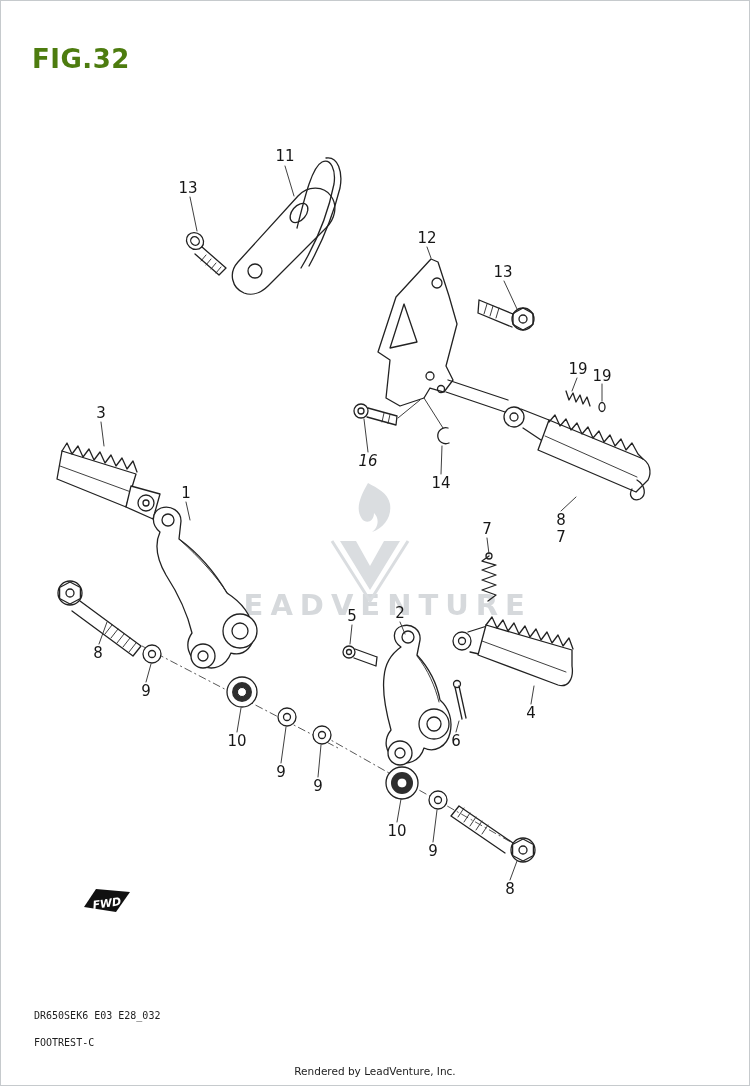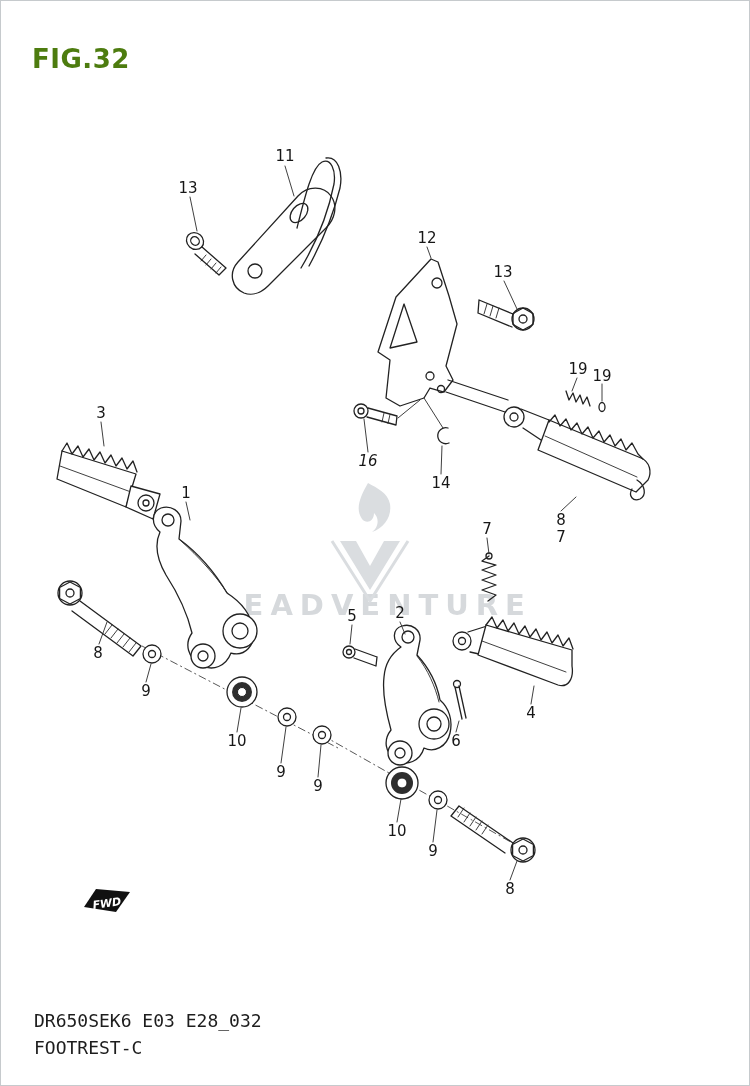--- a/index.html
+++ b/index.html
@@ -19,21 +19,21 @@
     white-space:nowrap; user-select:none;
   }
   #diagram-svg { position:absolute; left:0; top:0; }
   .callout-layer { position:absolute; inset:0; pointer-events:none; }
   .callout {
     position:absolute; transform:translate(-50%,-50%);
     font-size:15px; color:#161616; line-height:1;
   }
   .footer-code, .footer-name {
     position:absolute; left:34px;
-    font-family:"DejaVu Sans Mono", monospace; font-size:18px; color:#1d1d1d;
+    font-family:"DejaVu Sans Mono", monospace; font-size:10px; color:#1d1d1d;
   }
   .footer-code { top:1010px; }
   .footer-name { top:1037px;text-align:center; }
   .footer-rendered {
     position:absolute; left:0; right:0; top:1065px; text-align:center;
     font-size:10.5px; color:#1d1d1d;
   }
   
   .ln   { fill:none; stroke:#222; stroke-width:1.3; stroke-linecap:round; stroke-linejoin:round; }
   .thin { fill:none; stroke:#2a2a2a; stroke-width:0.9; stroke-linecap:round; }
@@ -278,13 +278,14 @@
       <span class="callout" style="left: 456px; top: 741px;">6</span>
       <span class="callout" style="left: 281px; top: 772px;">9</span>
       <span class="callout" style="left: 318px; top: 786px;">9</span>
       <span class="callout" style="left: 397px; top: 831px;">10</span>
       <span class="callout" style="left: 433px; top: 851px;">9</span>
       <span class="callout" style="left: 510px; top: 889px;">8</span>
     </div>
 
   <div class="footer-code">DR650SEK6 E03 E28_032</div>
   <div class="footer-name">FOOTREST-C</div>
+  <div class="footer-rendered">Rendered by LeadVenture, Inc.</div>
 </div>
 
 </body></html>

